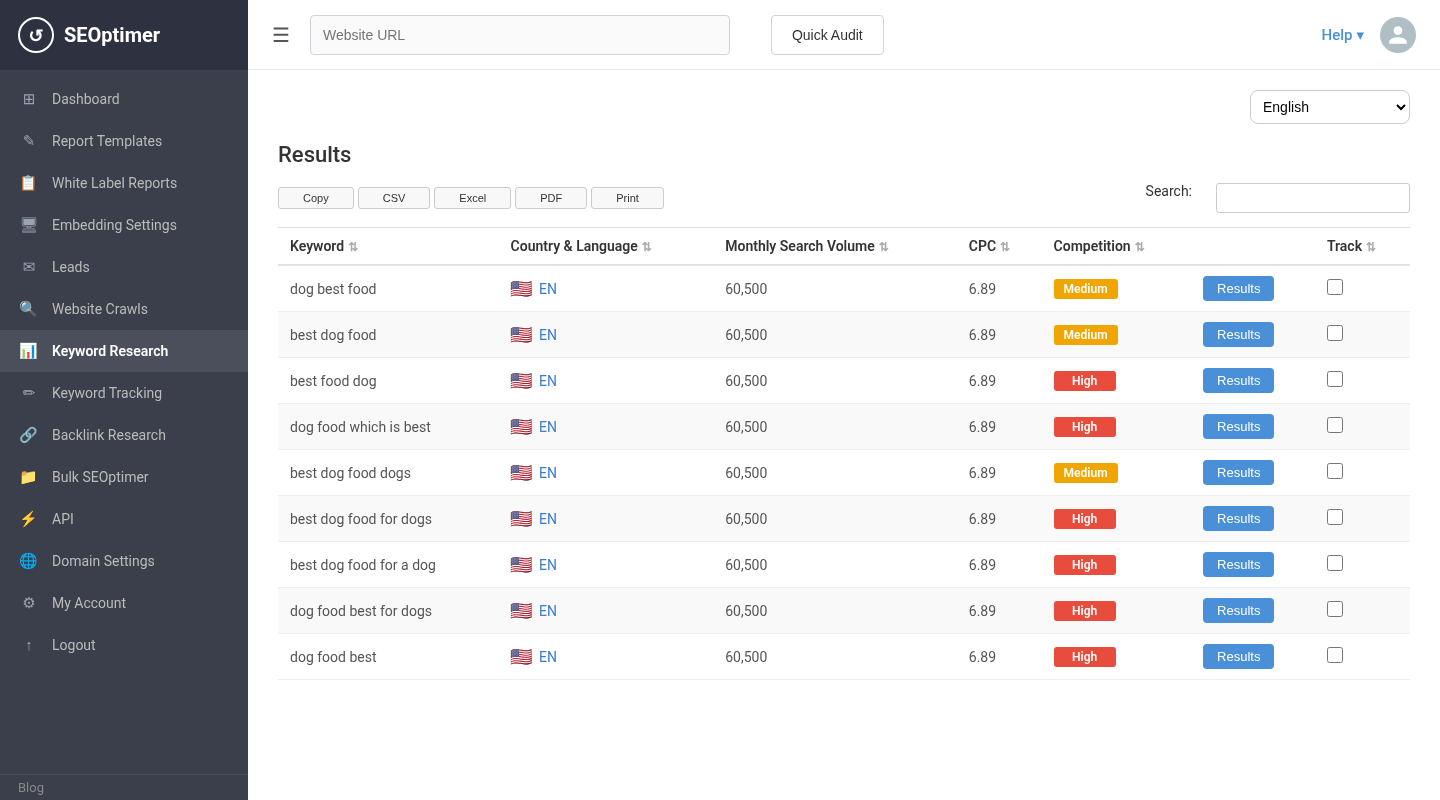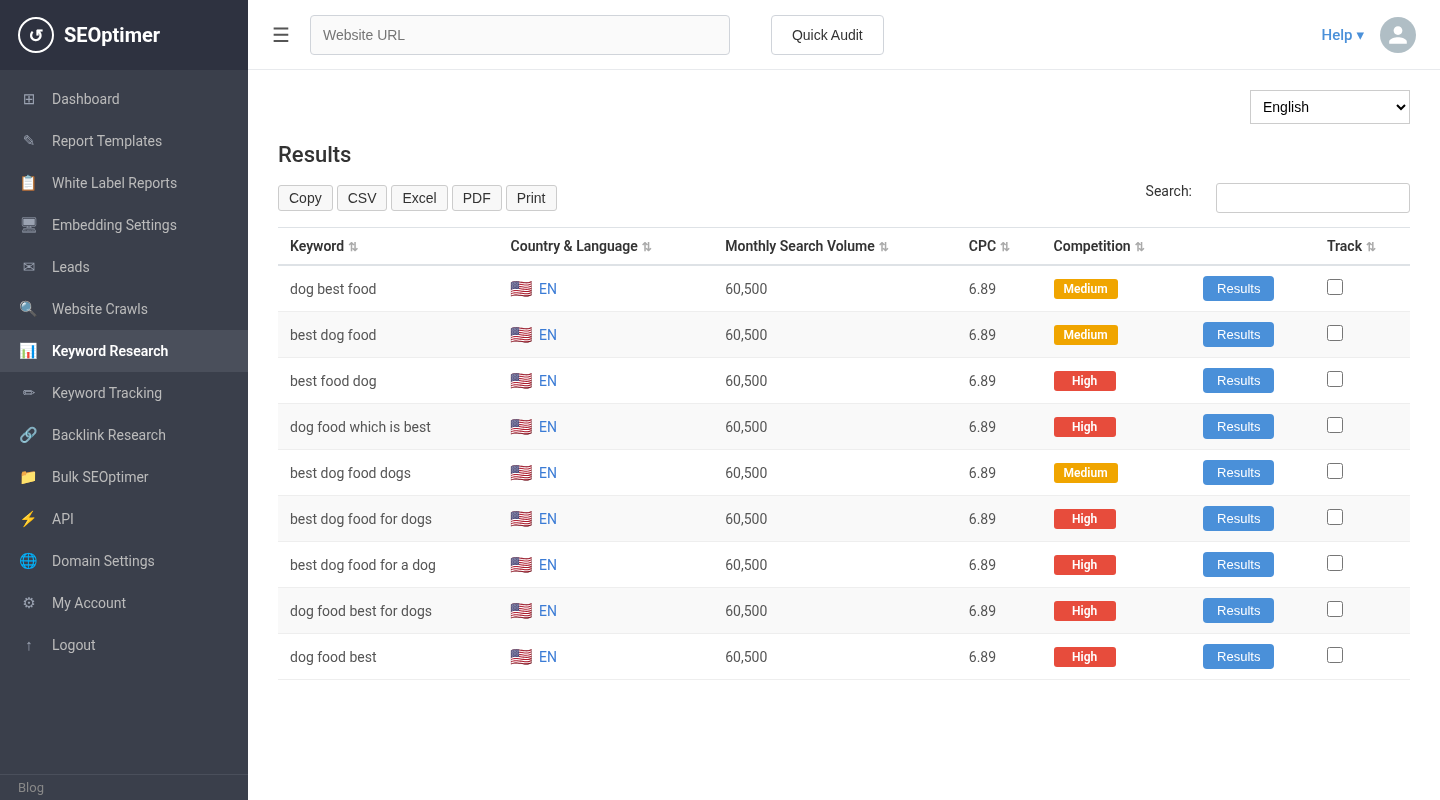--- a/index.html
+++ b/index.html
@@ -152,21 +152,21 @@
 
     
     .lang-row {
       display: flex;
       justify-content: flex-end;
       margin-bottom: 18px;
     }
     .lang-select {
       height: 34px;
       border: 1px solid #ccc;
-      border-radius: 0;
+      border-radius: 8px;
       padding: 0 8px;
       font-size: 14px;
       background: #fff;
       min-width: 160px;
       cursor: pointer;
     }
 
     
     .results-title {
       font-size: 22px;
@@ -180,25 +180,25 @@
       display: flex;
       align-items: center;
       justify-content: space-between;
       margin-bottom: 14px;
     }
     .export-btns {
       display: flex;
       gap: 4px;
     }
     .export-btn {
-      padding: 4px 10px;
+      padding: 4px 24px;
       border: 1px solid #ccc;
       background: #f8f8f8;
       border-radius: 3px;
-      font-size: 14px;
+      font-size: 11px;
       cursor: pointer;
       color: #333;
     }
     .search-row {
       display: flex;
       align-items: flex-start;
       gap: 24px;
     }
     .search-label { font-size: 14px; color: #333; }
     .search-input {

